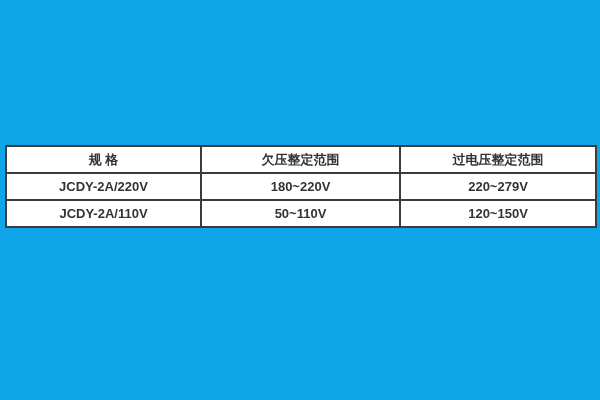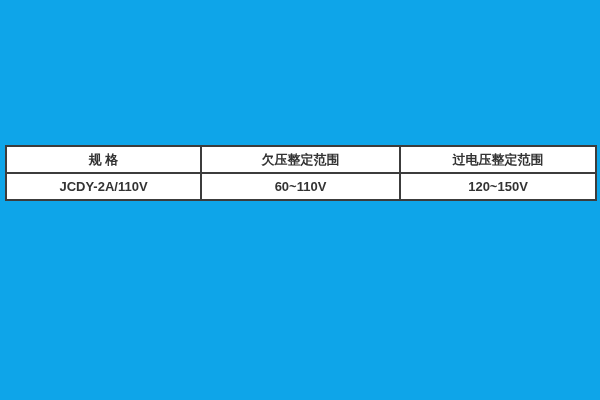--- a/index.html
+++ b/index.html
@@ -55,19 +55,24 @@
     </colgroup>
     <thead>
       <tr>
         <th>规 格</th>
         <th>欠压整定范围</th>
         <th>过电压整定范围</th>
       </tr>
     </thead>
     <tbody>
       <tr>
+        <td>JCDY-2A/220V</td>
+        <td>180~220V</td>
+        <td>220~279V</td>
+      </tr>
+      <tr>
         <td>JCDY-2A/110V</td>
-        <td>60~110V</td>
+        <td>50~110V</td>
         <td>120~150V</td>
       </tr>
     </tbody>
   </table>
 </div>
 
 </body></html>

